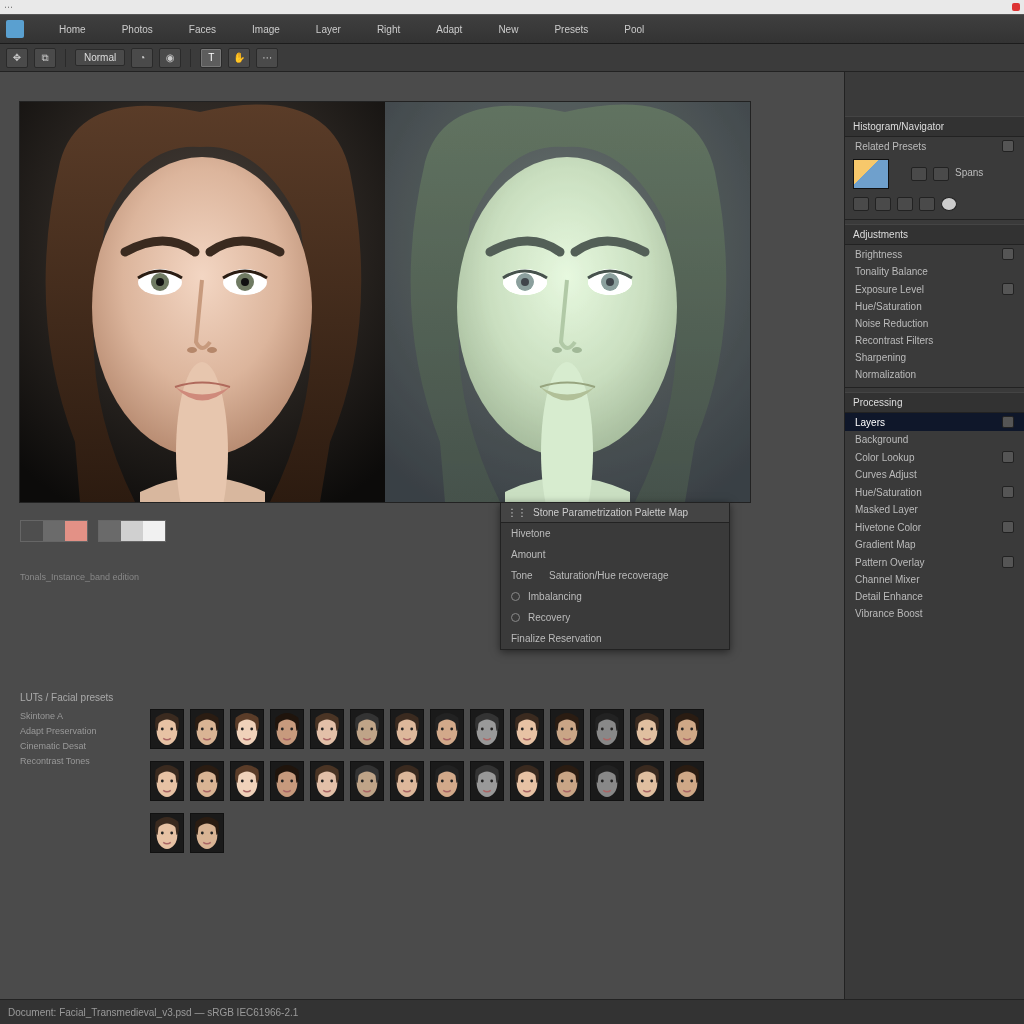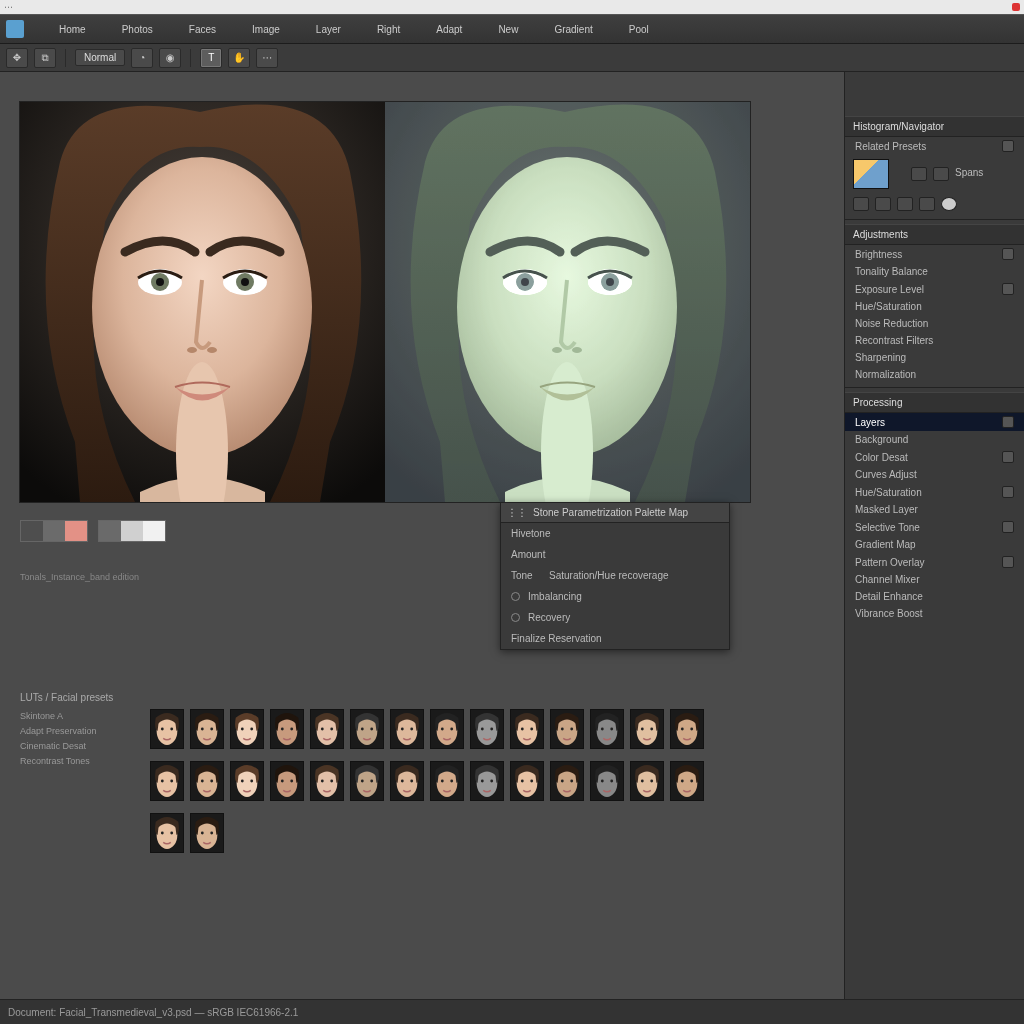--- a/index.html
+++ b/index.html
@@ -81,21 +81,21 @@
 <div class="menubar">
   <div class="logo"></div>
   <div class="mitem">Home</div>
   <div class="mitem">Photos</div>
   <div class="mitem">Faces</div>
   <div class="mitem">Image</div>
   <div class="mitem">Layer</div>
   <div class="mitem">Right</div>
   <div class="mitem">Adapt</div>
   <div class="mitem">New</div>
-  <div class="mitem">Gradient</div>
+  <div class="mitem">Presets</div>
   <div class="mitem">Pool</div>
 </div>
 
 <div class="optbar">
   <div class="tbtn">✥</div>
   <div class="tbtn">⧉</div>
   <div class="sep"></div>
   <div class="optlabel">Normal</div>
   <div class="tbtn">◔</div>
   <div class="tbtn">◉</div>
@@ -533,35 +533,35 @@
     <div class="psection" style="flex:1; overflow:hidden;">
       <div class="title">Processing</div>
       <div class="pline sel">
           <span>Layers</span>
           <span class="ic"></span>
         </div>
       <div class="pline">
           <span>Background</span>
         </div>
       <div class="pline">
-          <span>Color Desat</span>
+          <span>Color Lookup</span>
           <span class="ic"></span>
         </div>
       <div class="pline">
           <span>Curves Adjust</span>
         </div>
       <div class="pline">
           <span>Hue/Saturation</span>
           <span class="ic"></span>
         </div>
       <div class="pline">
           <span>Masked Layer</span>
         </div>
       <div class="pline">
-          <span>Selective Tone</span>
+          <span>Hivetone Color</span>
           <span class="ic"></span>
         </div>
       <div class="pline">
           <span>Gradient Map</span>
         </div>
       <div class="pline">
           <span>Pattern Overlay</span>
           <span class="ic"></span>
         </div>
       <div class="pline">

